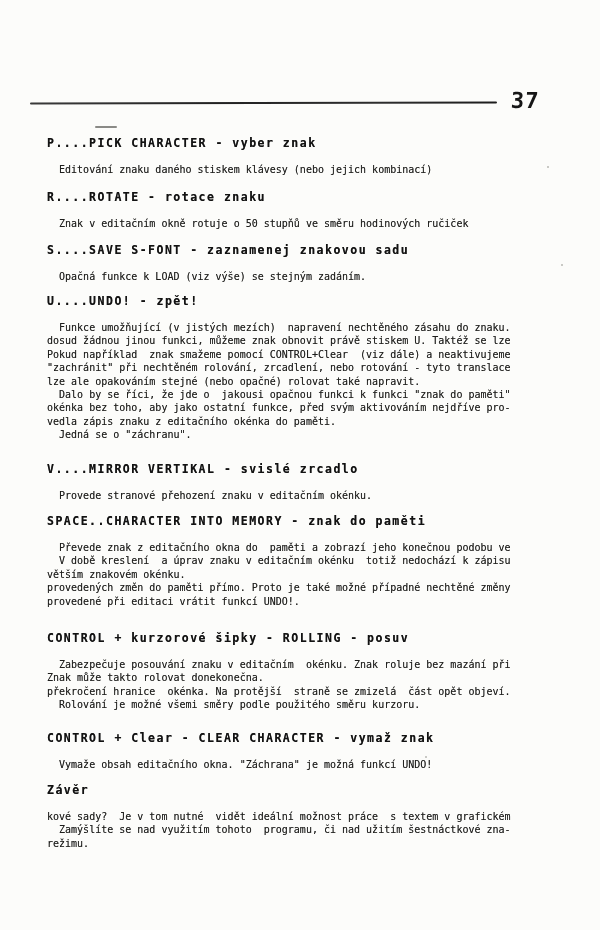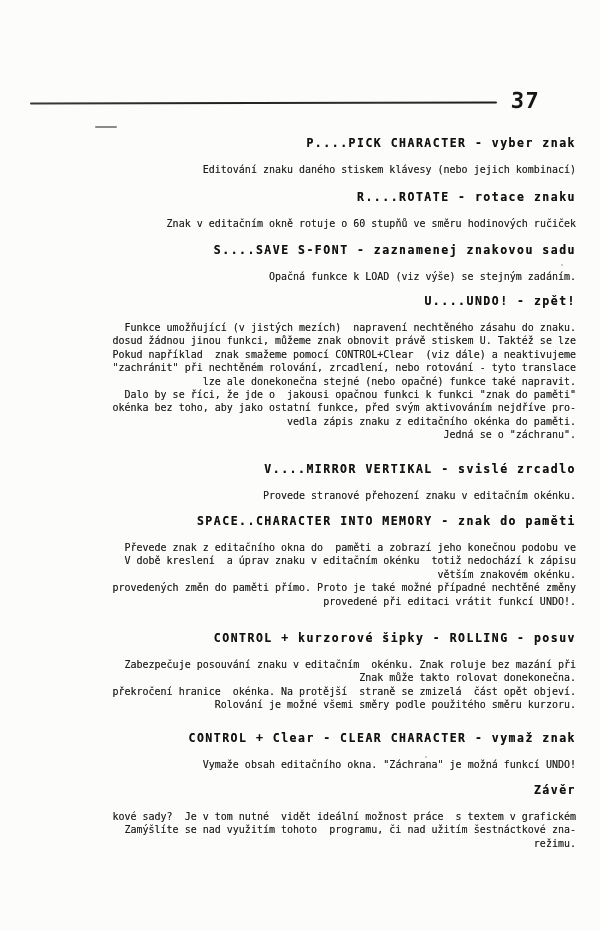--- a/index.html
+++ b/index.html
@@ -41,23 +41,22 @@
     border-radius:1px;
   }
   
   main{
     position:absolute;
     left:36px;top:0;
     width:540px;
   }
   .sec{
     position:absolute;
-    left:0;
+    left:11px;
     width:540px;
-    text-align:right;
   }
   .sec:nth-of-type(1){top:136px}
   .sec:nth-of-type(2){top:190px}
   .sec:nth-of-type(3){top:243px}
   .sec:nth-of-type(4){top:294px}
   .sec:nth-of-type(5){top:462px}
   .sec:nth-of-type(6){top:514px}
   .sec:nth-of-type(7){top:631px}
   .sec:nth-of-type(8){top:731px}
   .sec:nth-of-type(9){top:783px}
@@ -94,33 +93,33 @@
   <div class="speck s1"></div>
   <div class="speck s2"></div>
   <div class="speck s3"></div>
   <main id="content">
       <section class="sec">
         <h2 class="hd">P....PICK CHARACTER - vyber znak</h2>
         <div class="ln">  Editování znaku daného stiskem klávesy (nebo jejich kombinací)</div>
       </section>
       <section class="sec">
         <h2 class="hd">R....ROTATE - rotace znaku</h2>
-        <div class="ln">  Znak v editačním okně rotuje o 60 stupňů ve směru hodinových ručiček</div>
+        <div class="ln">  Znak v editačním okně rotuje o 50 stupňů ve směru hodinových ručiček</div>
       </section>
       <section class="sec">
         <h2 class="hd">S....SAVE S-FONT - zaznamenej znakovou sadu</h2>
         <div class="ln">  Opačná funkce k LOAD (viz výše) se stejným zadáním.</div>
       </section>
       <section class="sec">
         <h2 class="hd">U....UNDO! - zpět!</h2>
         <div class="ln">  Funkce umožňující (v jistých mezích)  napravení nechtěného zásahu do znaku.</div>
         <div class="ln">dosud žádnou jinou funkci, můžeme znak obnovit právě stiskem U. Taktéž se lze</div>
         <div class="ln">Pokud například  znak smažeme pomocí CONTROL+Clear  (viz dále) a neaktivujeme</div>
         <div class="ln">"zachránit" při nechtěném rolování, zrcadlení, nebo rotování - tyto translace</div>
-        <div class="ln">lze ale donekonečna stejné (nebo opačné) funkce také napravit.</div>
+        <div class="ln">lze ale opakováním stejné (nebo opačné) rolovat také napravit.</div>
         <div class="ln">  Dalo by se říci, že jde o  jakousi opačnou funkci k funkci "znak do paměti"</div>
         <div class="ln">okénka bez toho, aby jako ostatní funkce, před svým aktivováním nejdříve pro-</div>
         <div class="ln">vedla zápis znaku z editačního okénka do paměti.</div>
         <div class="ln">  Jedná se o "záchranu".</div>
       </section>
       <section class="sec">
         <h2 class="hd">V....MIRROR VERTIKAL - svislé zrcadlo</h2>
         <div class="ln">  Provede stranové přehození znaku v editačním okénku.</div>
       </section>
       <section class="sec">

